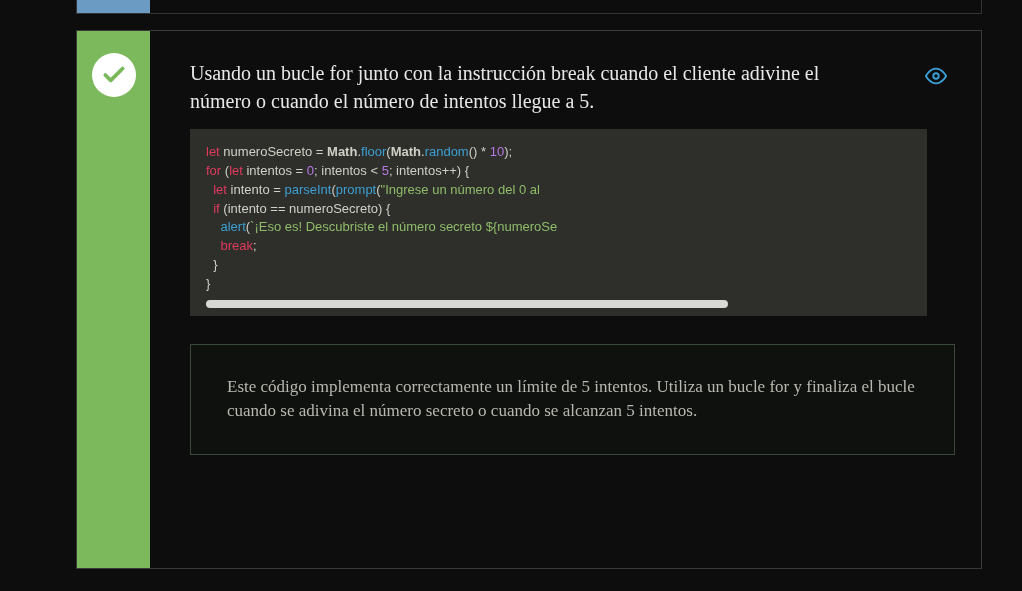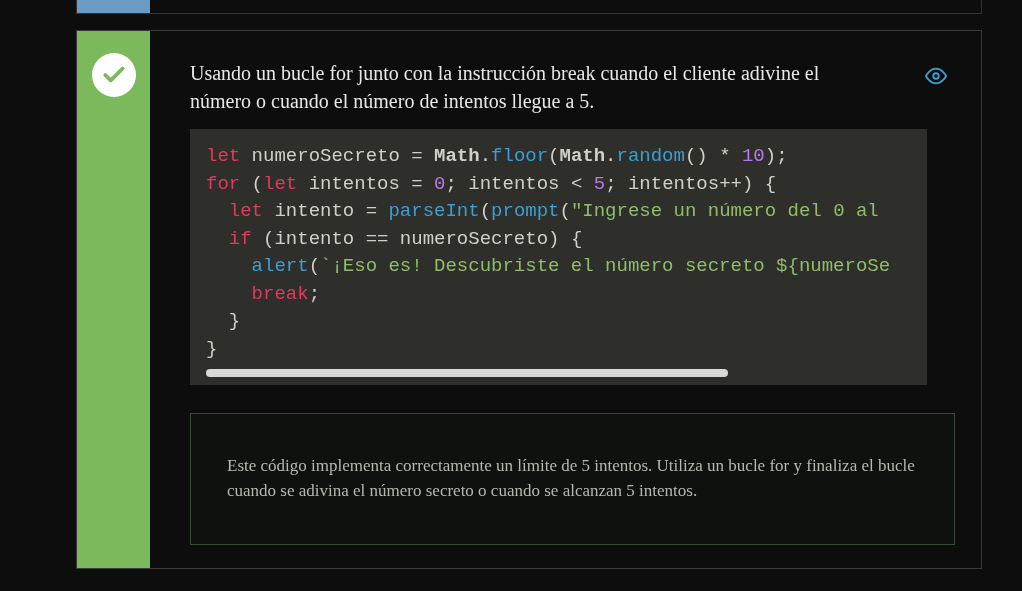--- a/index.html
+++ b/index.html
@@ -80,22 +80,22 @@
       color: #e8e8e8;
       font-size: 20px;
       line-height: 1.4;
       font-weight: 400;
       max-width: 680px;
       margin-bottom: 14px;
     }
     .code-block {
       background: #2e2e2a;
       padding: 14px 16px 8px 16px;
-      font-family: Liberation Mono, monospace;
-      font-size: 19px;
+      font-family: Liberation Sans, sans-serif;
+      font-size: 13px;
       line-height: 1.45;
       overflow-x: hidden;
       position: relative;
       width: 737px;
     }
     .code-content {
       white-space: pre;
       color: #d0d0c8;
     }
     .kw { color: #e03a5c; }
@@ -114,21 +114,21 @@
       left: 0;
       top: 0;
       height: 8px;
       width: 74%;
       background: #d8d8d4;
       border-radius: 4px;
     }
     .explanation {
       margin-top: 28px;
       border: 1px solid #3a4a3a;
-      padding: 40px 36px;
+      padding: 30px 36px;
       background: rgba(30,40,30,0.15);
     }
     .explanation-text {
       color: #b8b8b0;
       font-size: 17px;
       line-height: 1.45;
       font-family: Georgia, serif;
     }
   </style>
 </head>

